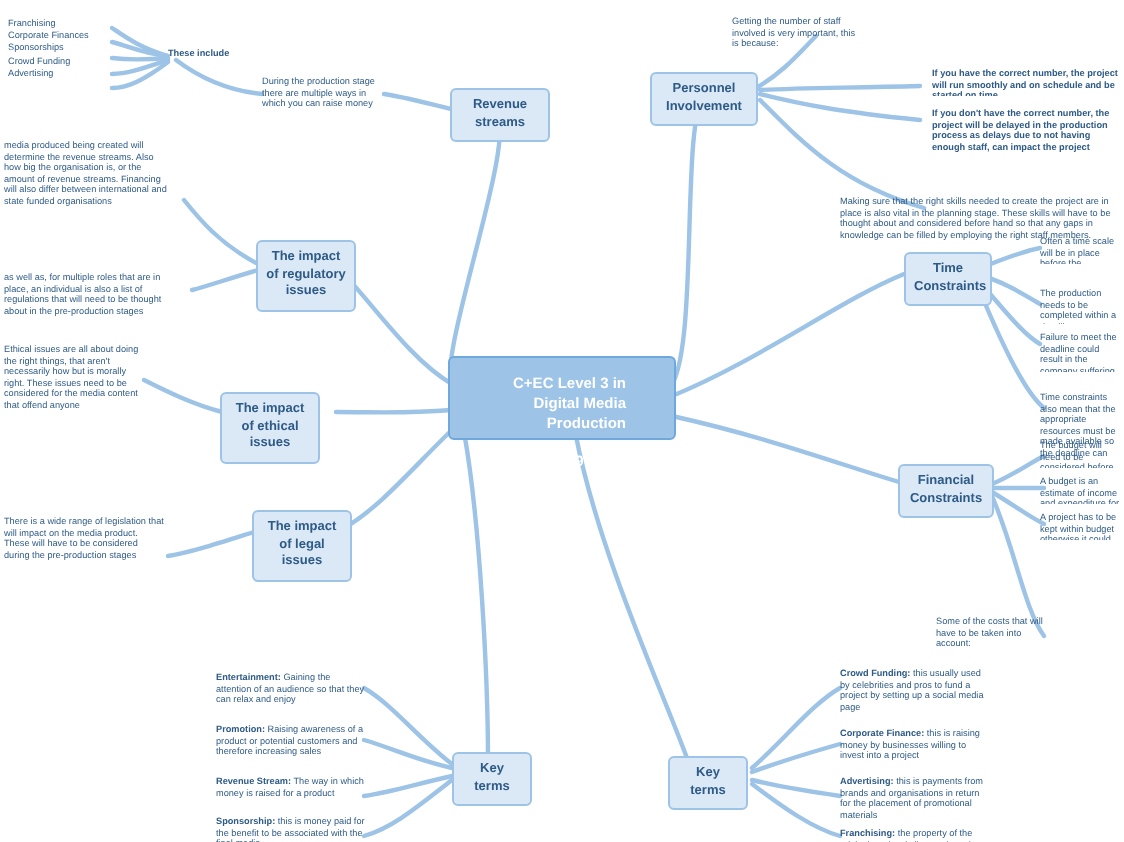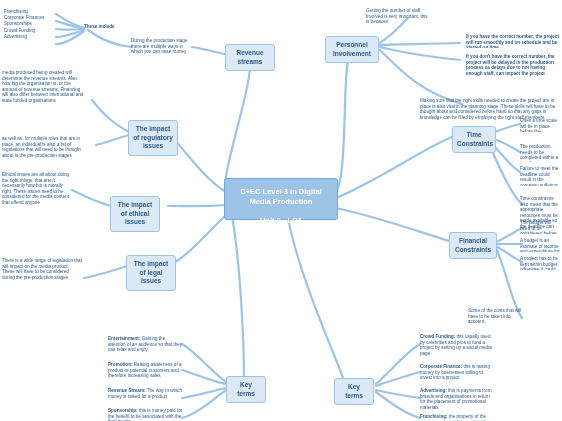--- a/index.html
+++ b/index.html
@@ -13,24 +13,24 @@
   #canvas{position:absolute;inset:0;width:562px;height:421px;}
   svg.links{position:absolute;left:0;top:0;width:562px;height:421px;}
   .node{position:absolute;box-sizing:border-box;}
 
   
   .center-node{
     background:#9dc3e6;
     border:1px solid #6fa8dc;
     border-radius:3px;
     color:#ffffff;
-    text-align:center;
+    text-align:right;
     font-size:7.5px;
     line-height:10px;
-    padding:8px 6px;
+    padding:8px 24px;
     font-weight:bold;
   }
   .center-node .sub{display:block;margin-top:9px;}
 
   
   .branch{
     background:#dbe8f6;
     border:1px solid #9dc3e6;
     border-radius:3px;
     color:#2d5a86;

